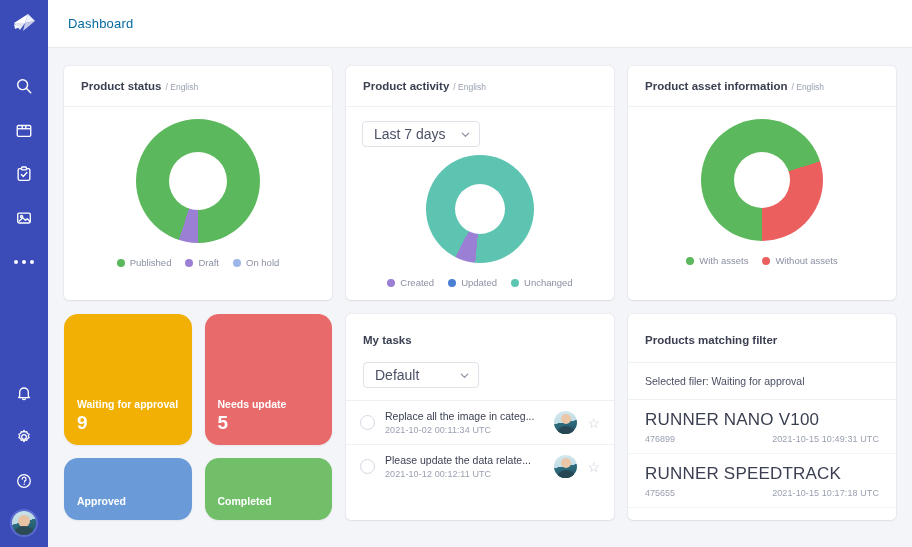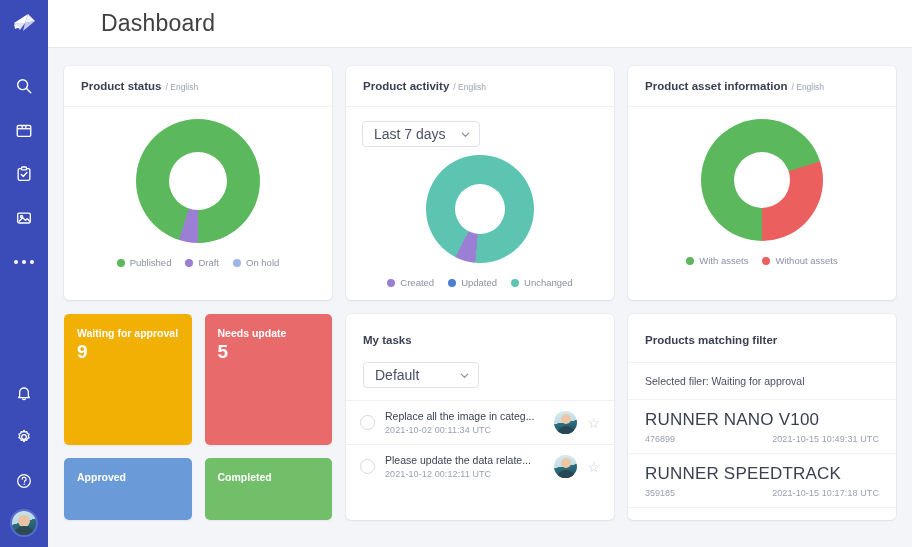--- a/index.html
+++ b/index.html
@@ -49,21 +49,21 @@
     position: absolute; left: 50%; bottom: -4px; transform: translateX(-50%);
     width: 22px; height: 13px; border-radius: 11px 11px 0 0; background: #2b4a55;
   }
 
   
   .main { flex: 1; height: 547px; display: flex; flex-direction: column; background: #f4f5f8; }
   .topbar {
     height: 48px; background: #ffffff; border-bottom: 1px solid #e9eaee;
     display: flex; align-items: center; padding-left: 20px; flex: 0 0 48px;
   }
-  .topbar h1 { font-size: 23px; font-weight: 400; color: #404040; letter-spacing: .2px; margin-left: 33px; }
+  .topbar h1 { font-size: 13px; font-weight: 400; color: #0369a1; letter-spacing: .2px; }
 
   .content { flex: 1; padding: 18px 16px 8px 16px; overflow: hidden; }
   .grid {
     display: grid;
     grid-template-columns: 1fr 1fr 1fr;
     gap: 14px;
   }
 
   .card {
     background: #fff; border-radius: 5px;
@@ -110,22 +110,22 @@
     cursor: pointer; min-width: 116px;
   }
   .select .chev { margin-left: 14px; color: #8c90a2; }
   .chart-pad { padding-top: 12px; }
 
   
   .row2 { display: grid; grid-template-columns: 1fr 1fr 1fr; gap: 14px; margin-top: 14px; }
 
   .tiles { display: grid; grid-template-columns: 1fr 1fr; gap: 13px; }
   .tile {
-    border-radius: 5px; padding: 13px 13px 11px;
-    color: #fff; display: flex; flex-direction: column; justify-content: flex-start;
+    border-radius: 14px; padding: 13px 13px 11px;
+    color: #fff; display: flex; flex-direction: column; justify-content: flex-end;
     cursor: pointer;
     box-shadow: 0 1px 2px rgba(40,45,70,.07);
   }
   .tile-tall { height: 131px; }
   .tile-short { height: 62px; }
   .tile-label { font-size: 10.5px; font-weight: bold; line-height: 1.32; }
   .tile-value { font-size: 19px; font-weight: bold; }
 
   
   .tasks-head { padding: 16px 17px 14px; }
@@ -417,21 +417,21 @@
             <div class="prod-name">RUNNER NANO V100</div>
             <div class="prod-meta">
               <span class="prod-id">476899</span>
               <span class="prod-date">2021-10-15  10:49:31 UTC</span>
             </div>
           </div>
 
           <div class="prod-row">
             <div class="prod-name">RUNNER SPEEDTRACK</div>
             <div class="prod-meta">
-              <span class="prod-id">359185</span>
+              <span class="prod-id">475655</span>
               <span class="prod-date">2021-10-15  10:17:18 UTC</span>
             </div>
           </div>
 
         </div>
 
       </div>
     </div>
   </div>
 </div>

